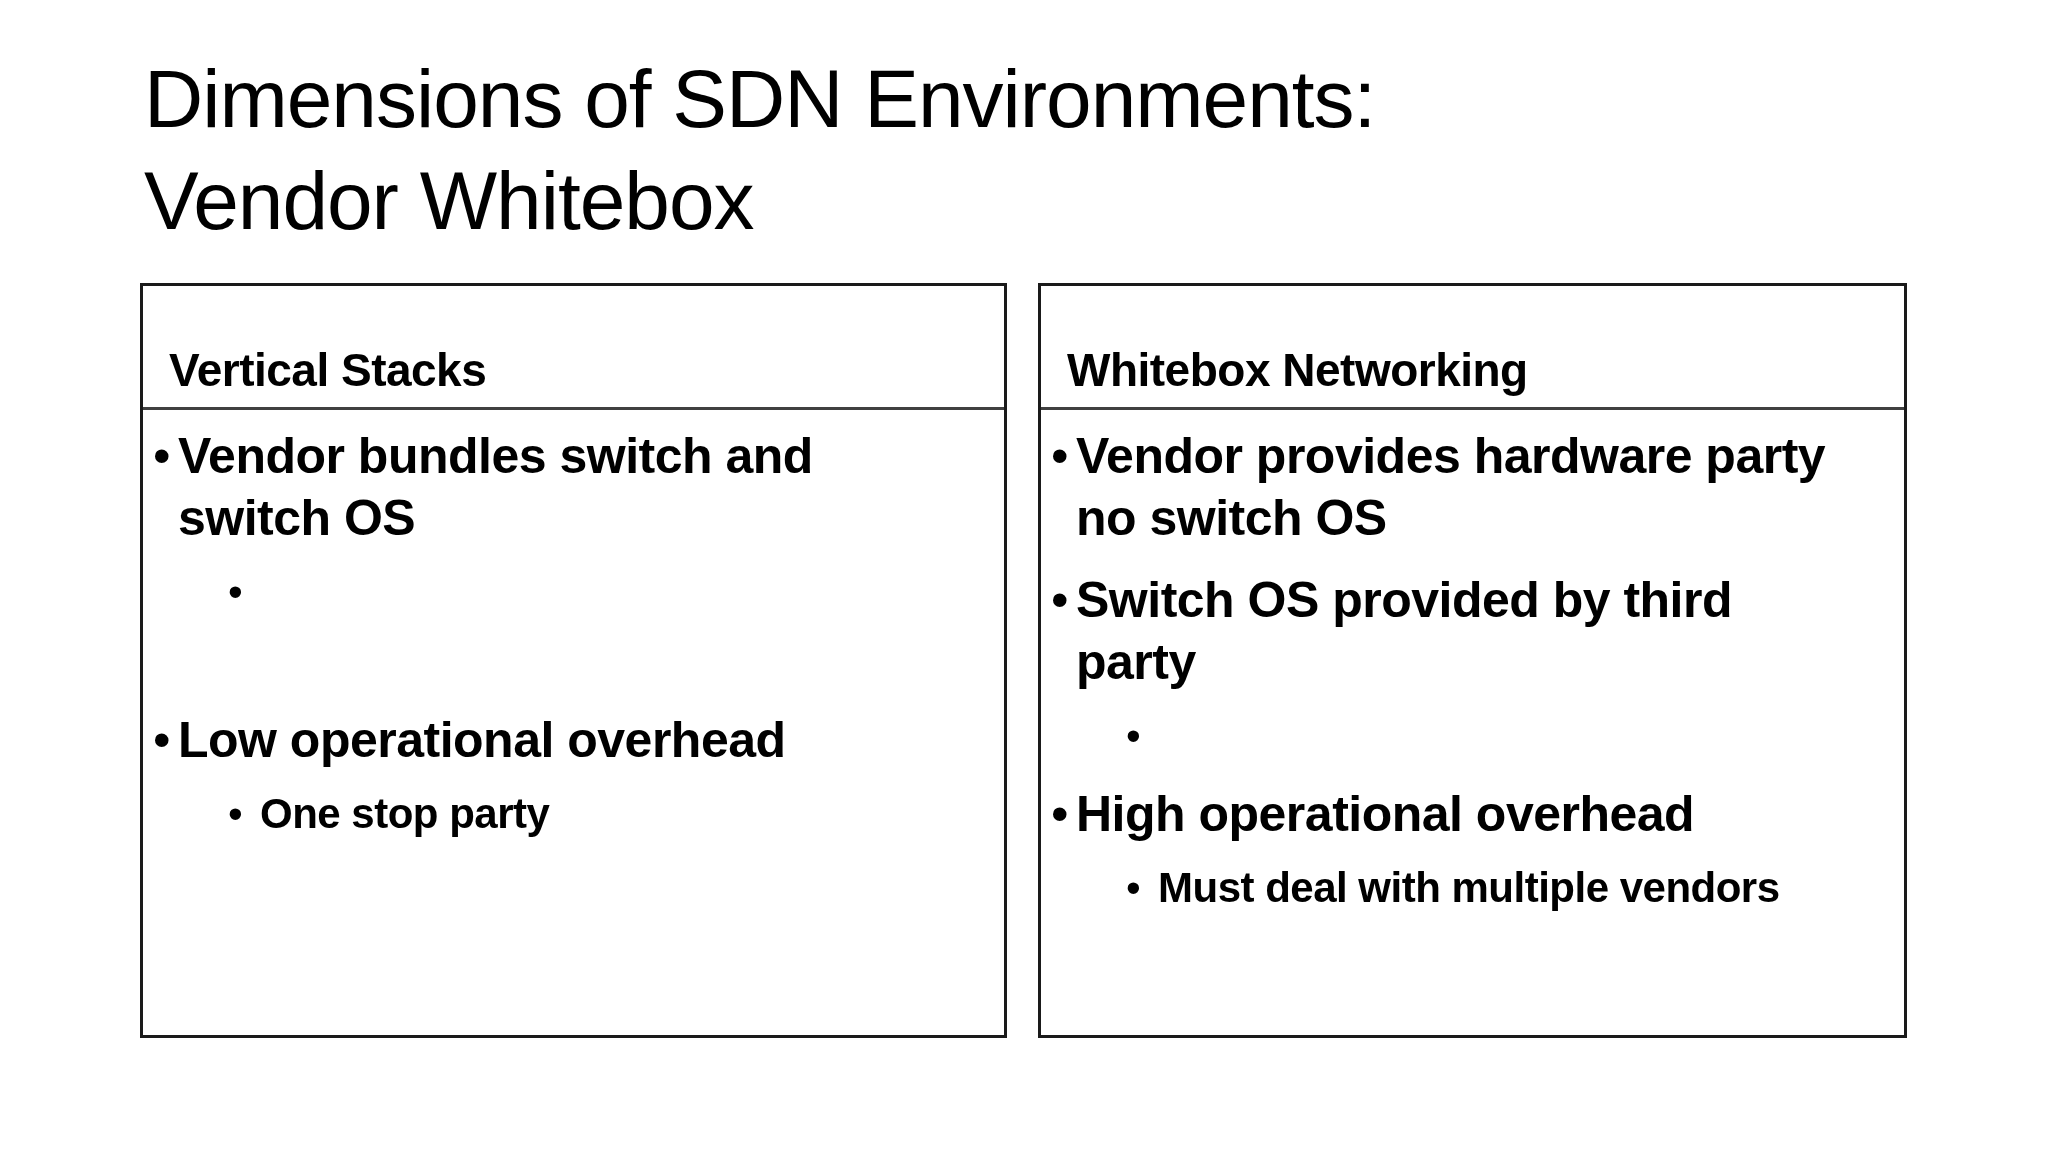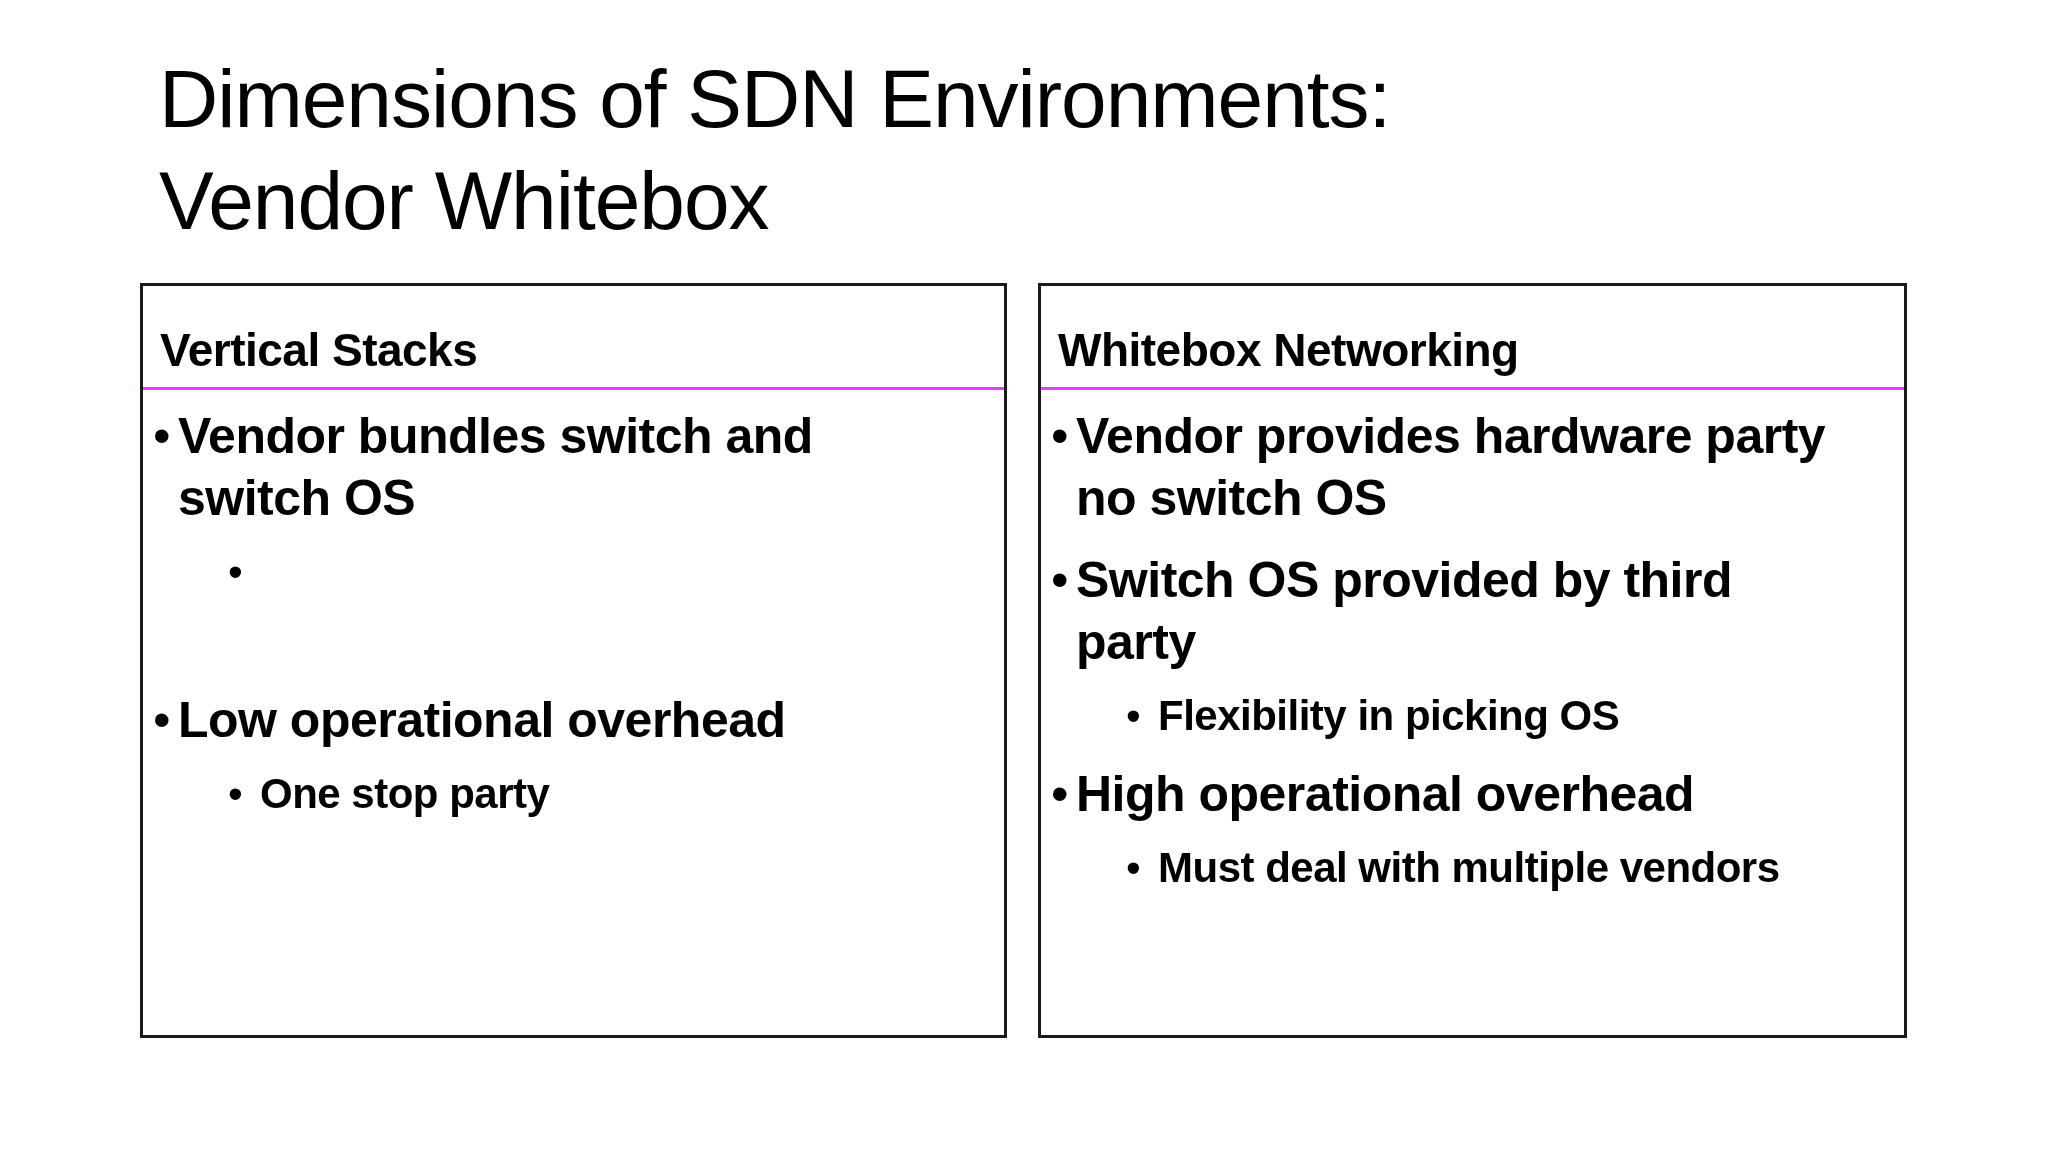--- a/index.html
+++ b/index.html
@@ -10,21 +10,21 @@
     width: 2048px;
     height: 1152px;
     position: relative;
     background: #ffffff;
     color: #000000;
     font-family: "Liberation Sans", sans-serif;
     overflow: hidden;
   }
   .slide-title {
     position: absolute;
-    left: 159px;
+    left: 144px;
     top: 48px;
     margin: 0;
     font-size: 82px;
     font-weight: 400;
     line-height: 102px;
     letter-spacing: -1px;
     color: #000000;
   }
   .title-line { display: block; white-space: nowrap; }
 
@@ -34,25 +34,25 @@
     height: 755px;
     box-sizing: border-box;
     border: 3px solid #1a1a1a;
     background: #ffffff;
   }
   .panel-left  { left: 140px;  width: 867px; }
   .panel-right { left: 1038px; width: 869px; }
 
   .panel-header {
     box-sizing: border-box;
-    height: 104px;
-    border-bottom: 3px solid #d946ef;
+    height: 124px;
+    border-bottom: 3px solid #404040;
     display: flex;
     align-items: flex-end;
-    padding: 0 10px 10px 17px;
+    padding: 0 10px 10px 26px;
     font-size: 46px;
     font-weight: 700;
     letter-spacing: -0.5px;
   }
   .panel-body {
     box-sizing: border-box;
     padding: 15px 60px 0 3px;
   }
   .panel-body > :first-child { margin-top: 0; }
 
@@ -127,21 +127,20 @@
         <div class="b1">
           <span class="bullet">•</span>
           <span class="btext">Vendor provides hardware party no switch OS</span>
         </div>
         <div class="b1">
           <span class="bullet">•</span>
           <span class="btext">Switch OS provided by third party</span>
         </div>
         <div class="b2">
           <span class="bullet">•</span>
-          <span class="btext">Flexibility in picking OS</span>
         </div>
         <div class="b1">
           <span class="bullet">•</span>
           <span class="btext">High operational overhead</span>
         </div>
         <div class="b2">
           <span class="bullet">•</span>
           <span class="btext">Must deal with multiple vendors</span>
         </div>
       </div>

